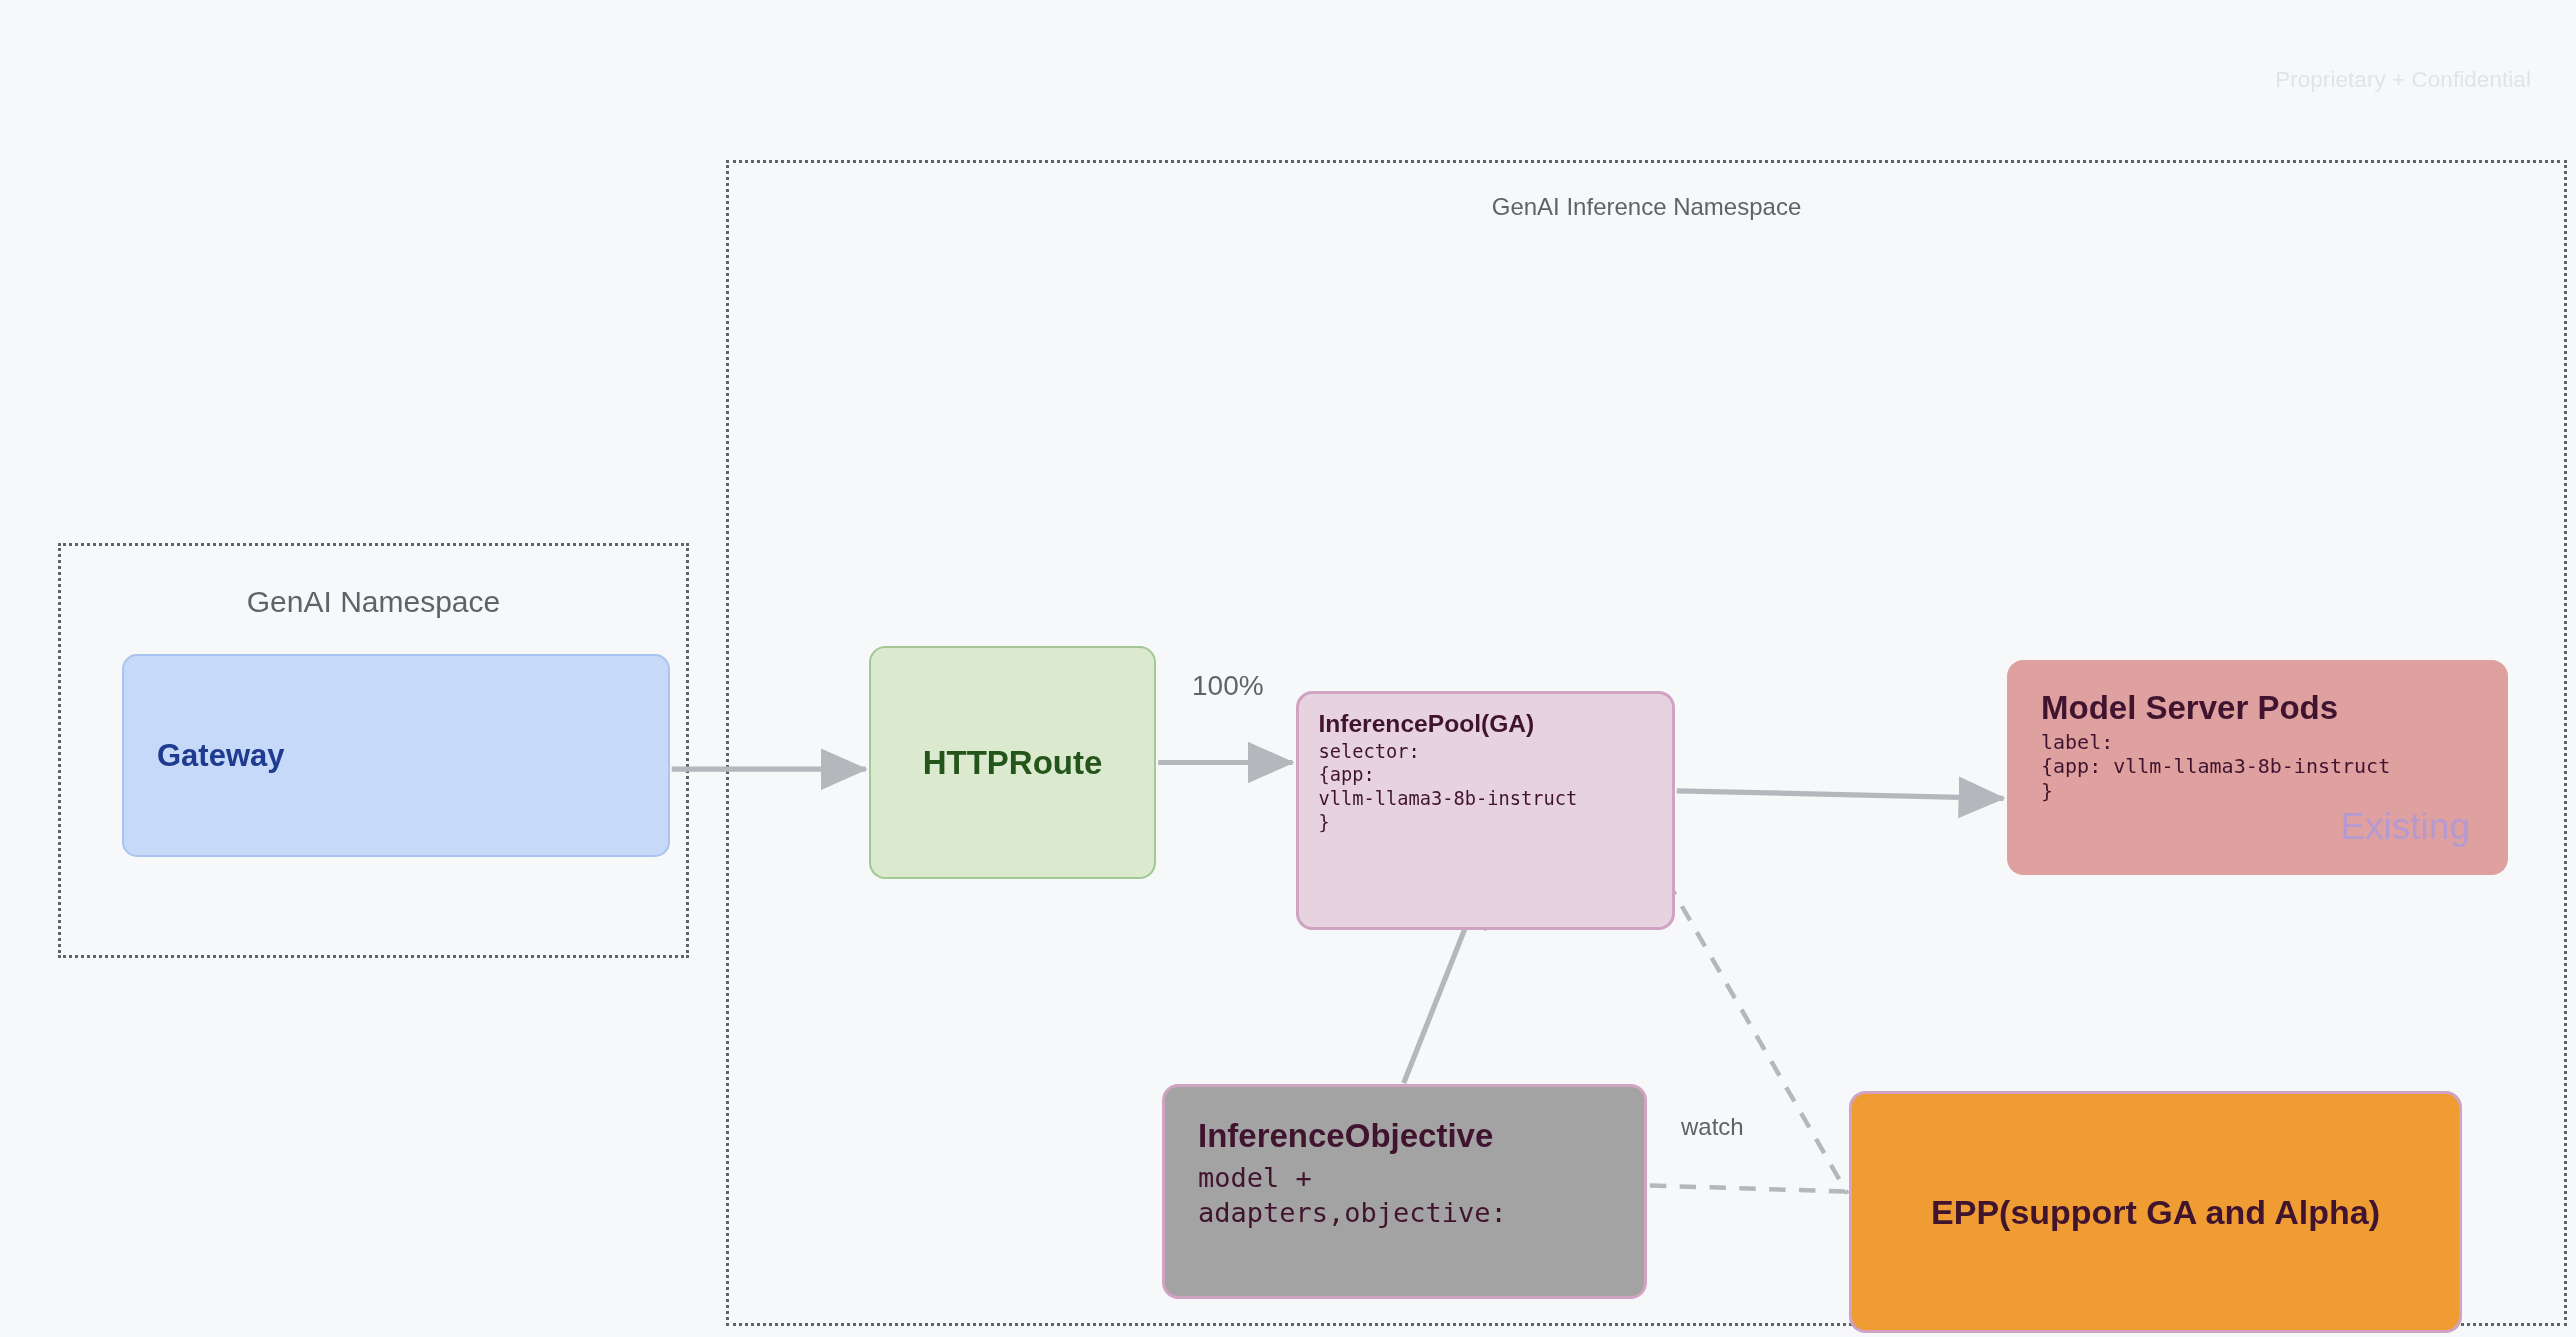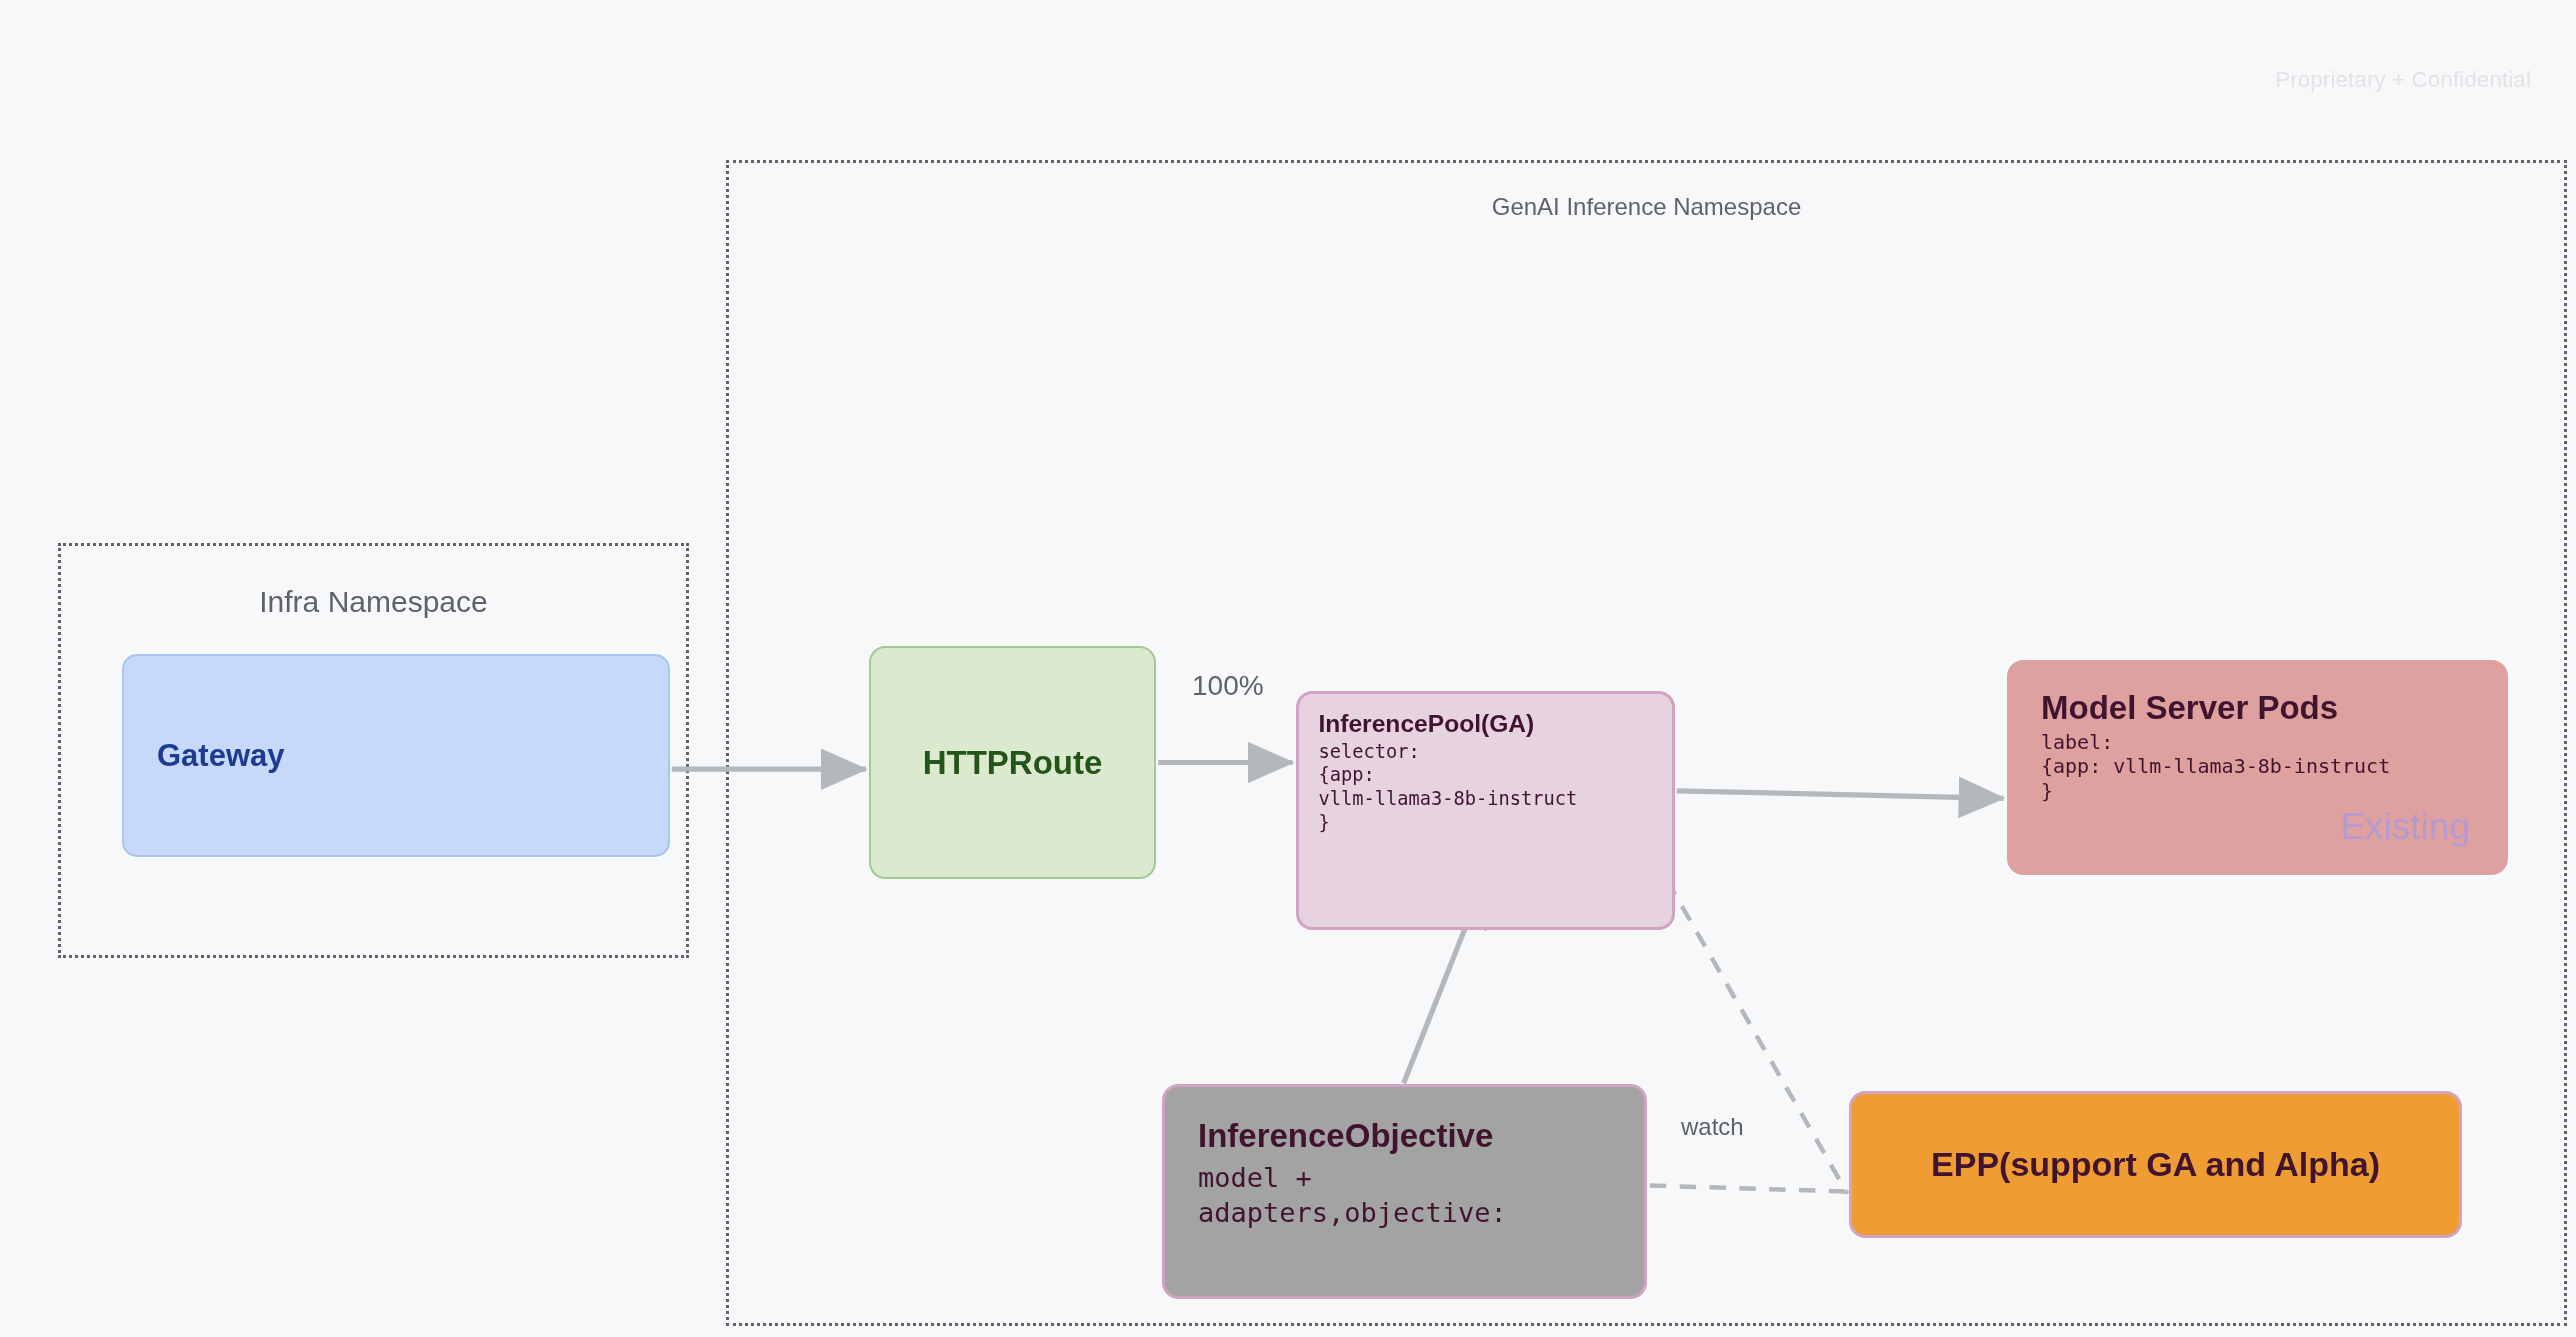--- a/index.html
+++ b/index.html
@@ -189,21 +189,21 @@
     font-size: 27px;
     line-height: 1.3;
     color: #40142f;
   }
 
   
   #epp {
     left: 1849px;
     top: 1091px;
     width: 613px;
-    height: 147px;
+    height: 242px;
     background: #ef9c33;
     border: 3px solid #cfa3c1;
     border-radius: 16.4px;
     display: flex;
     align-items: center;
     justify-content: center;
   }
   #epp .title {
     font-size: 34px;
     color: #40142f;
@@ -237,21 +237,21 @@
   }
 </style>
 </head>
 <body>
 
 <div id="canvas">
 
   <div class="watermark">Proprietary + Confidential</div>
 
   <div class="namespace" id="infra-namespace">
-    <div class="ns-title">Infra Namespace</div>
+    <div class="ns-title">GenAI Namespace</div>
   </div>
 
   <div class="namespace" id="genai-namespace">
     <div class="ns-title">GenAI Inference Namespace</div>
   </div>
 
   <svg id="edges" viewBox="0 0 3452 1792">
     <defs>
       <marker id="arrowhead" markerWidth="9" markerHeight="8" refX="8.6" refY="4" orient="auto" markerUnits="strokeWidth">
         <path d="M0,0 L9,4 L0,8 z" fill="#b4b7bb"></path>

